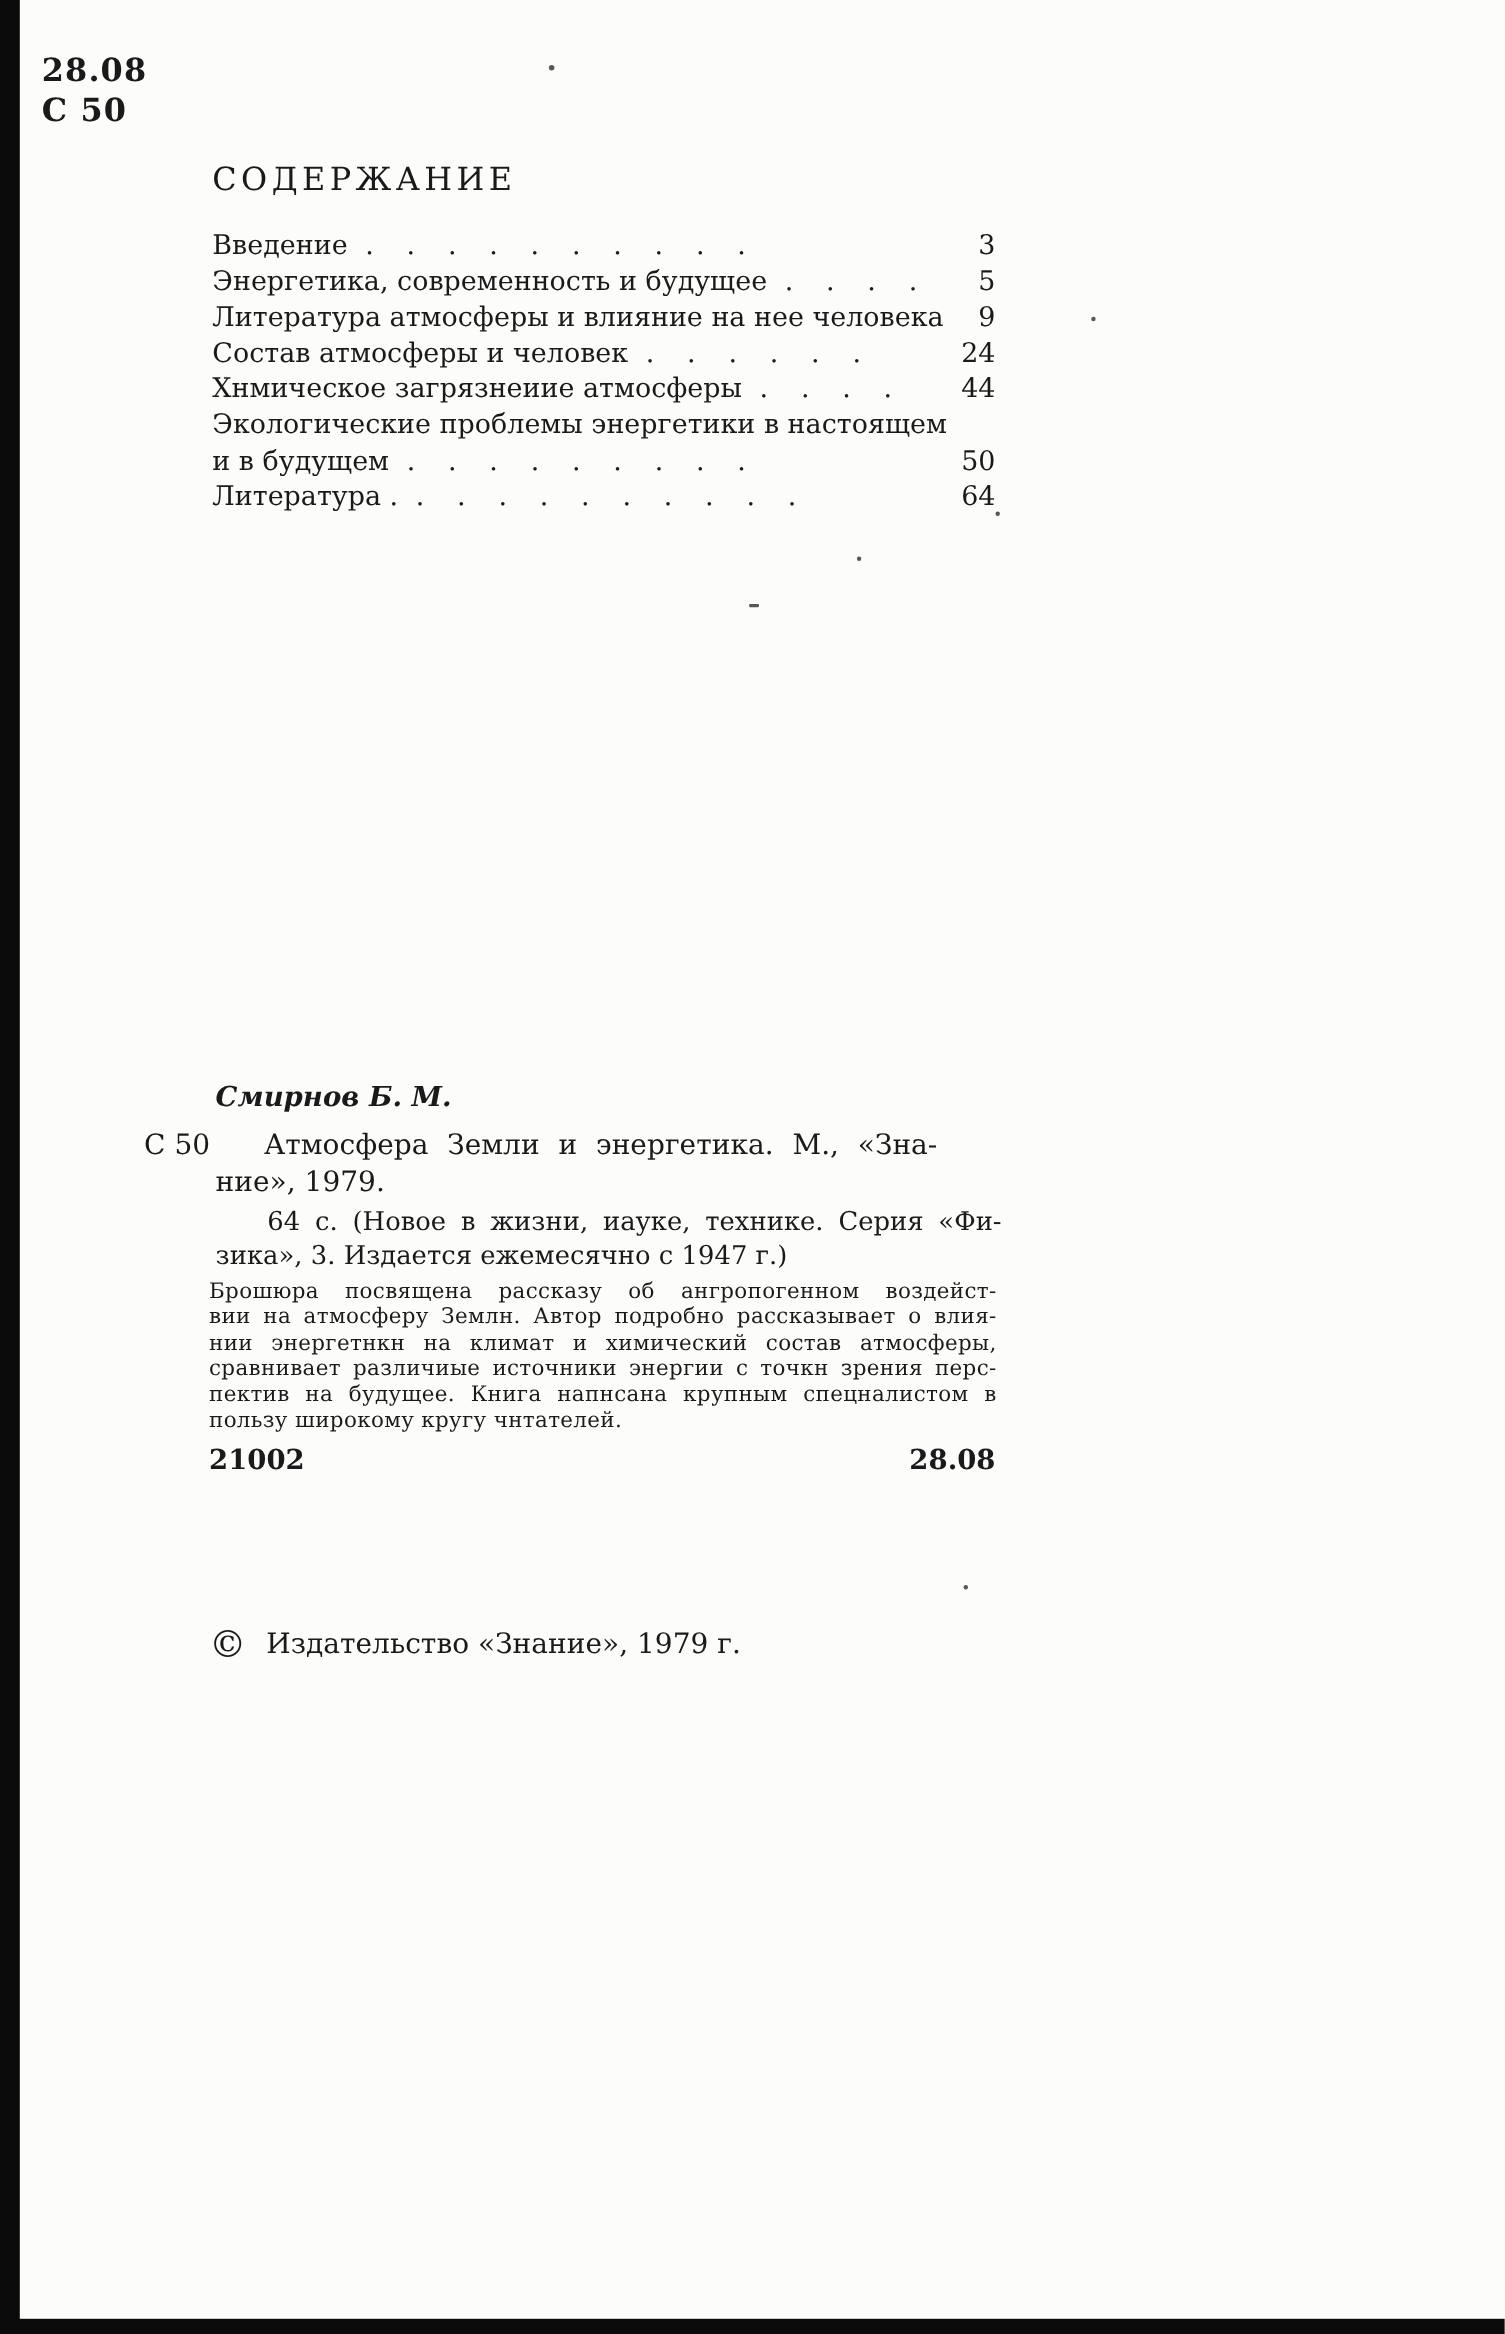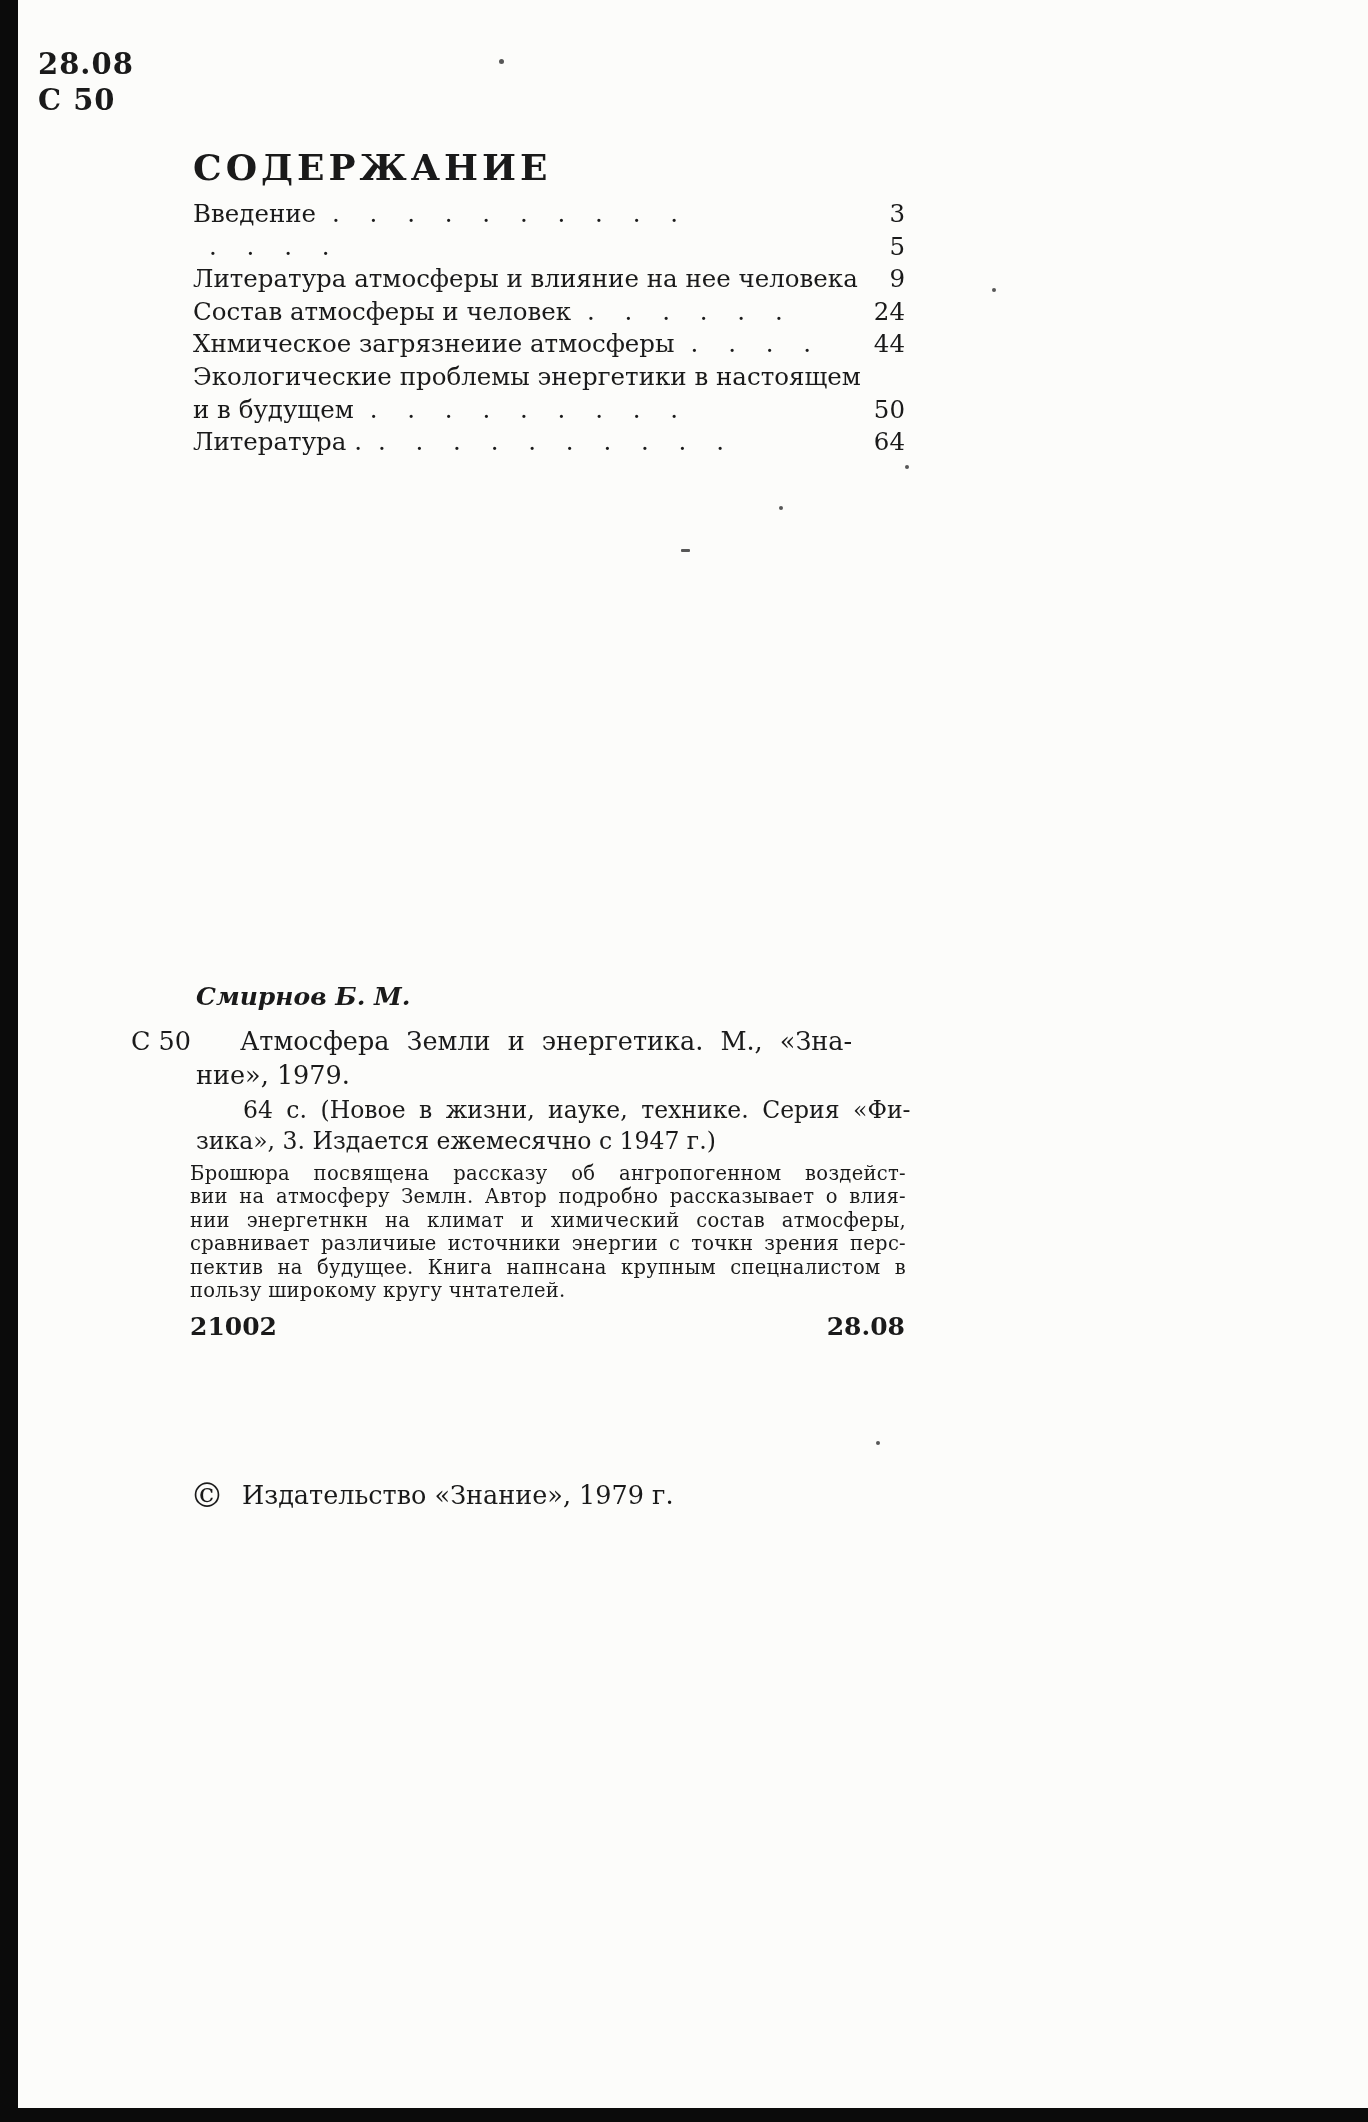--- a/index.html
+++ b/index.html
@@ -40,24 +40,24 @@
     font-size: 29px;
     line-height: 36px;
     letter-spacing: 1px;
   }
   .toc {
     position: absolute;
     left: 193px; top: 146px;
     width: 712px;
   }
   .toc-heading {
-    font-size: 36px;
+    font-size: 29px;
     letter-spacing: 4px;
-    margin-bottom: 10px;
-    font-weight: 700;
+    margin-bottom: 27px;
+    font-weight: 400;
   }
   .toc-entries {
     font-size: 24.5px;
     line-height: 32.6px;
   }
   .toc-row {
     display: flex;
     align-items: baseline;
   }
   .toc-title { white-space: nowrap; }
@@ -173,20 +173,21 @@
   <div class="toc-heading">СОДЕРЖАНИЕ</div>
   <div class="toc-entries">
 
     <div class="toc-row">
       <span class="toc-title">Введение</span>
       <span class="toc-dots">. . . . . . . . . .</span>
       <span class="toc-page">3</span>
     </div>
 
     <div class="toc-row">
+      <span class="toc-title">Энергетика, современность и будущее</span>
       <span class="toc-dots">. . . .</span>
       <span class="toc-page">5</span>
     </div>
 
     <div class="toc-row">
       <span class="toc-title">Литература атмосферы и влияние на нее человека</span>
       <span class="toc-dots"></span>
       <span class="toc-page">9</span>
     </div>
 

